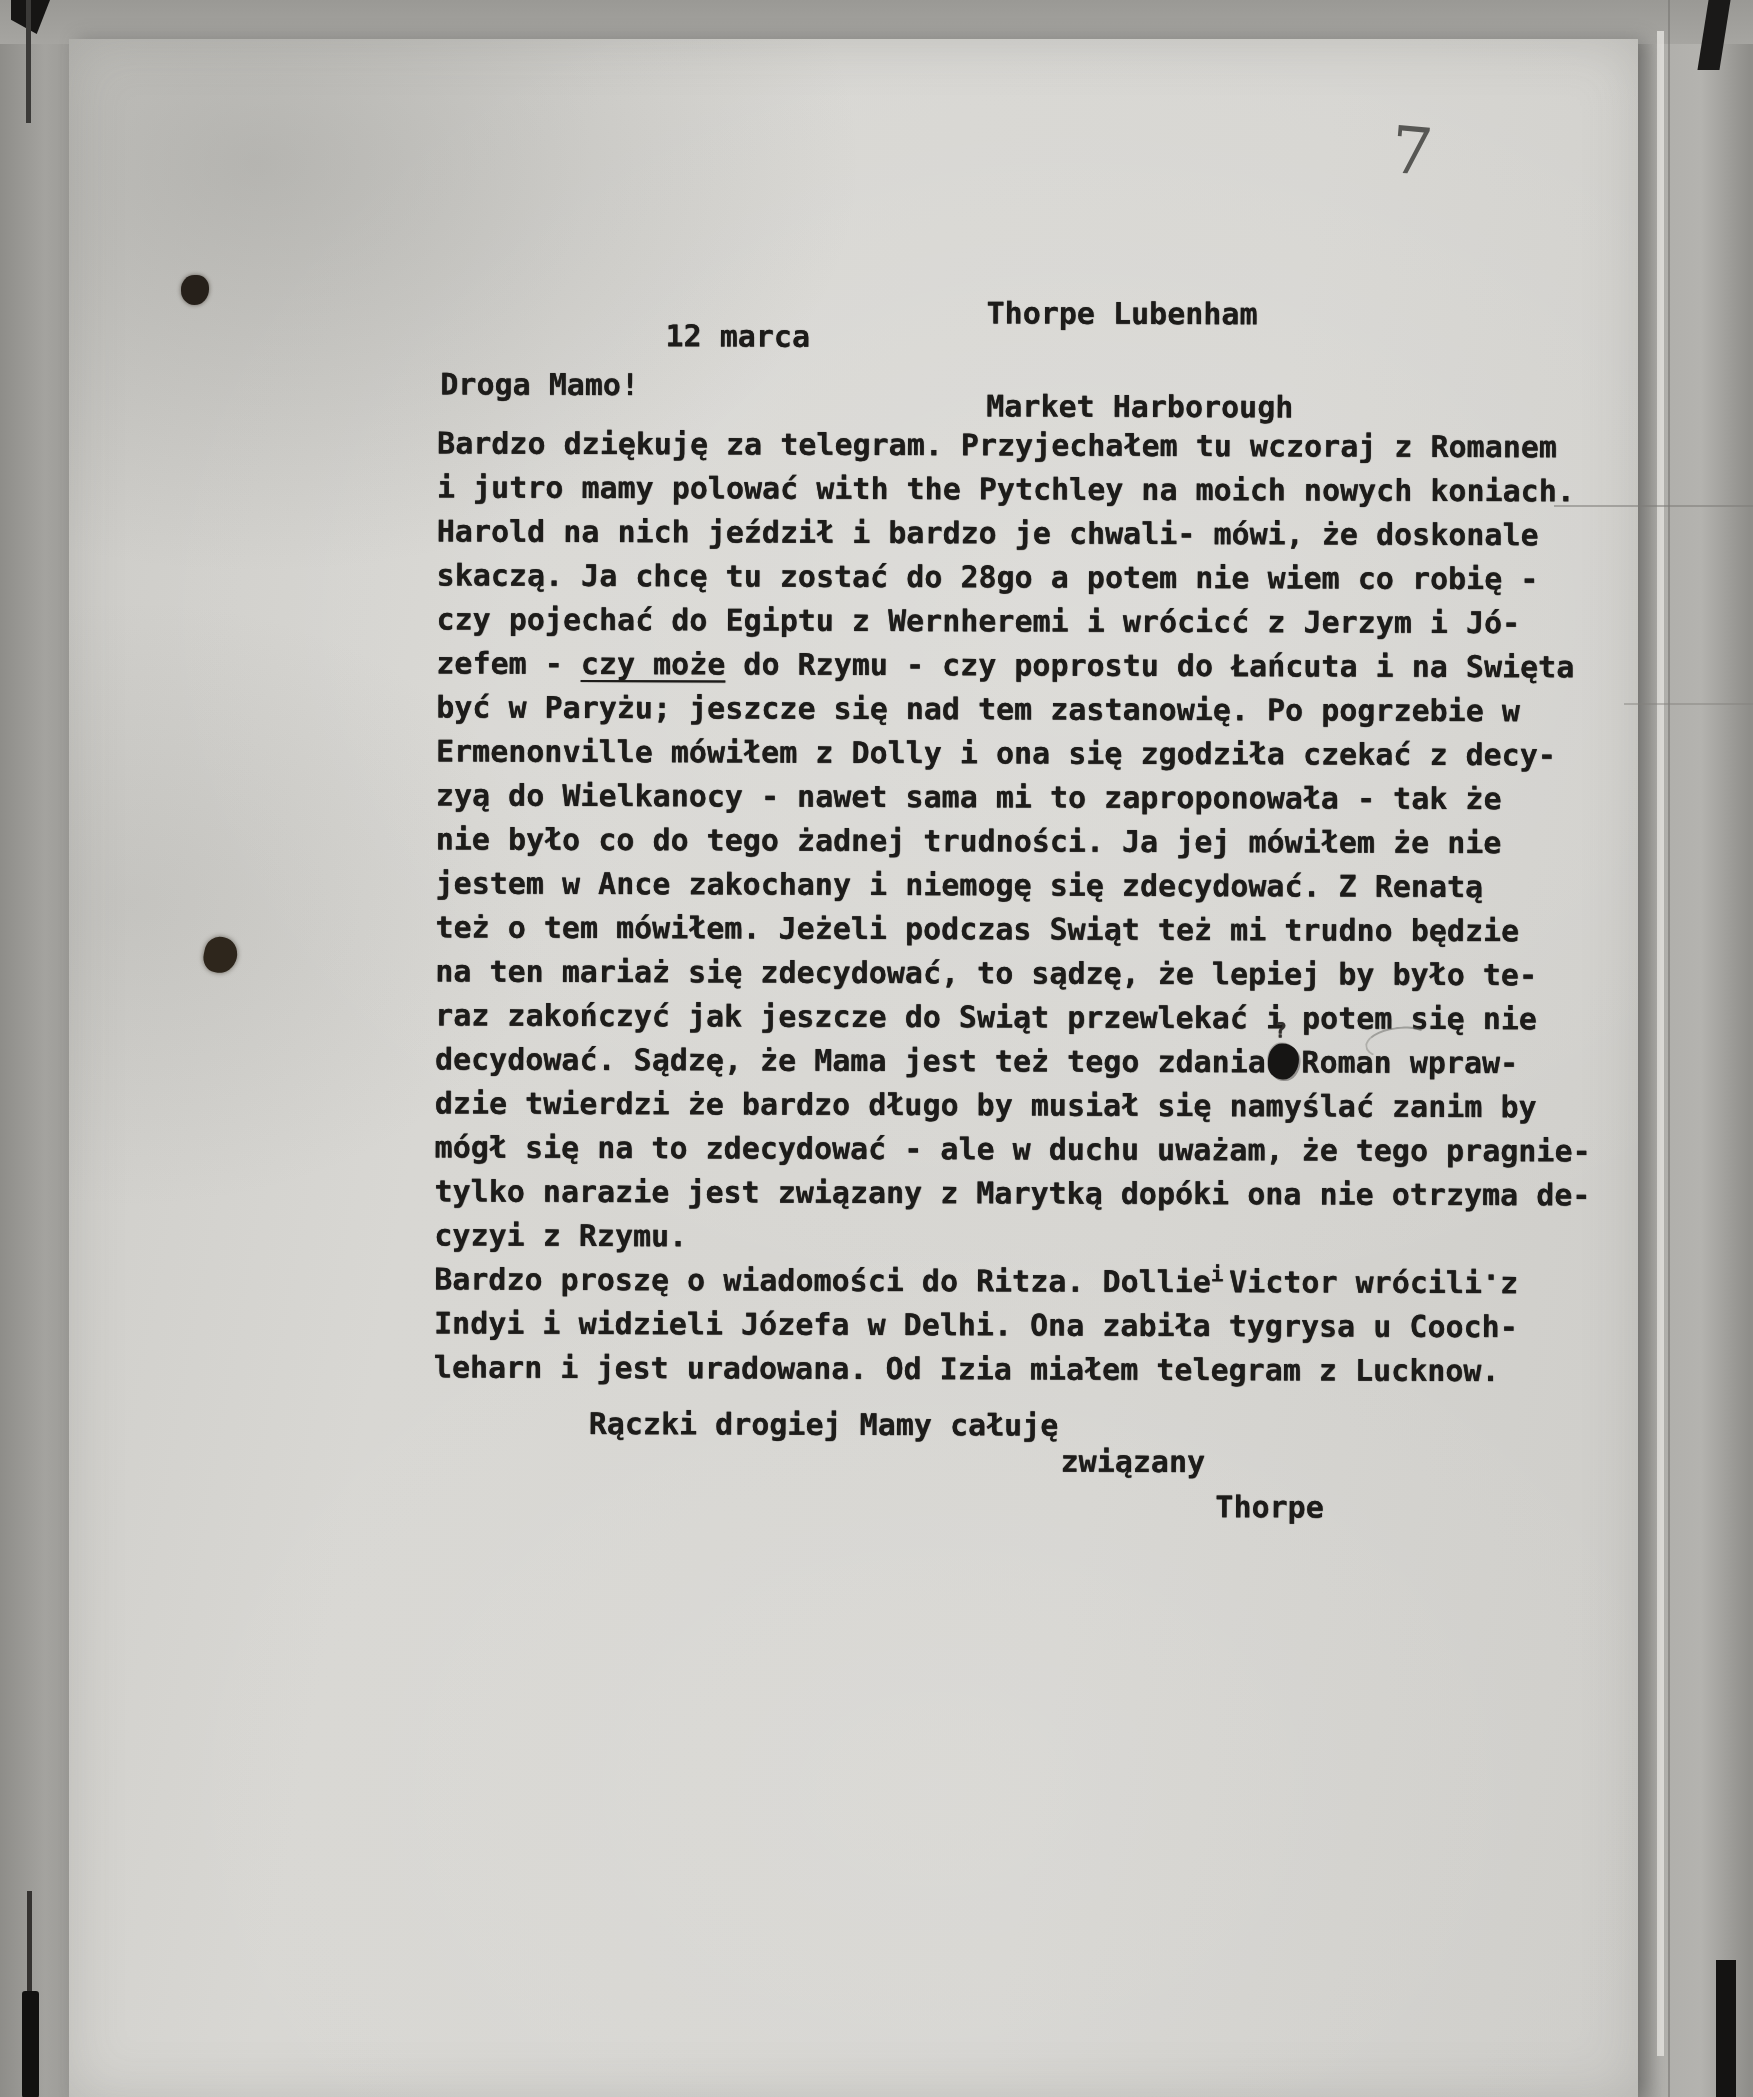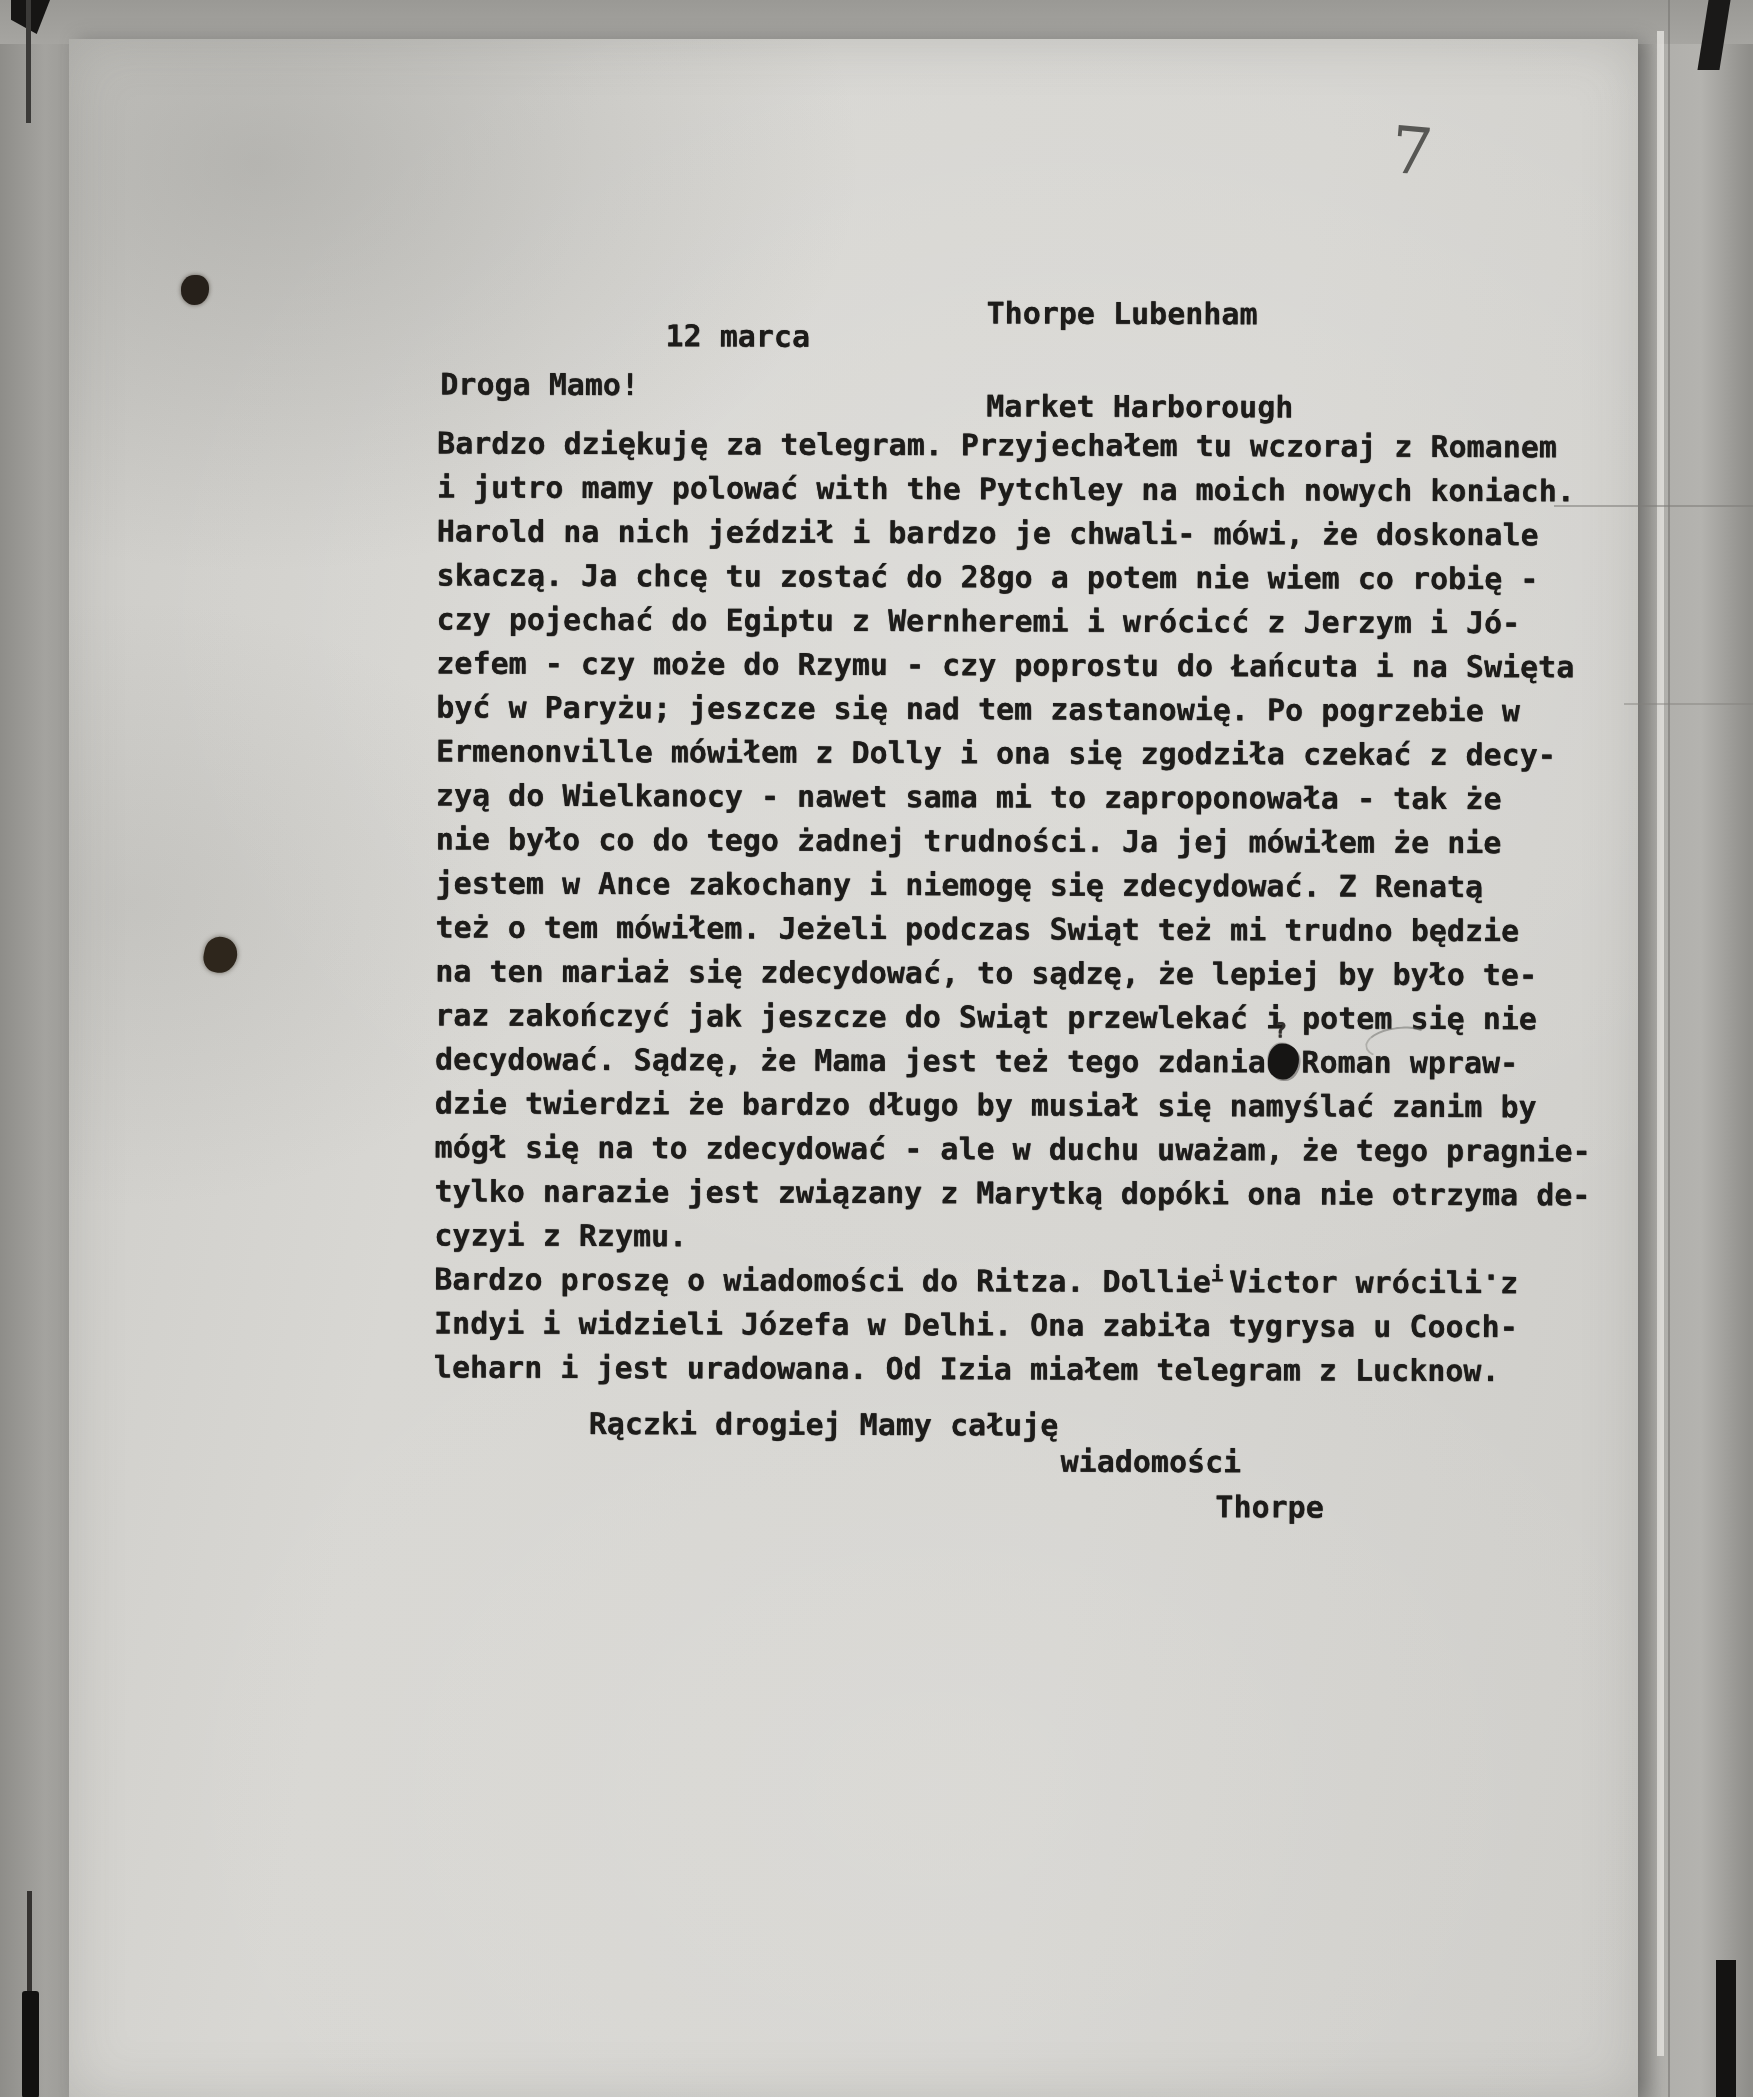--- a/index.html
+++ b/index.html
@@ -57,21 +57,21 @@
   
   .type{color:#1d1c1a;font-weight:bold;font-size:30px;
     text-shadow:0 0 0.8px rgba(25,24,22,.75), 0.4px 0.4px 0 rgba(25,24,22,.35);}
   #text-layer{position:absolute;left:0;top:0;width:1754px;height:2097px;transform:rotate(.2deg);}
   .abs{position:absolute;white-space:pre;}
   #letterhead{left:984px;top:235px;line-height:31px;}
   #date-line{left:663px;top:319px;}
   #salutation{left:438px;top:368px;}
   #letter-body{left:435px;top:423px;width:1215px;}
   .tline{white-space:pre;height:44px;line-height:44px;}
-  .u{text-decoration-thickness:2.3px;text-underline-offset:6.2px;}
+  .u{text-decoration:underline;text-decoration-thickness:2.3px;text-underline-offset:6.2px;}
   .sup{display:inline-block;font-size:.7em;transform:translateY(-11px);width:18.3px;}
   .raised{display:inline-block;transform:translateY(-5.5px);}
   .blot{display:inline-block;width:31px;height:36px;background:#161514;margin:0 2.3px;
     border-radius:46% 54% 52% 48% / 52% 46% 58% 42%;vertical-align:-7px;position:relative;
     box-shadow:1.6px 1.6px 0 rgba(22,21,20,.35), -0.8px -0.8px 0 rgba(22,21,20,.25);}
   .blot-q{position:absolute;top:-23.4px;left:6.2px;font-size:21px;line-height:1;color:#33312e;font-weight:bold;}
   #valediction{left:590px;top:1407px;}
   #farewell{left:1062px;top:1443px;}
   #signature{left:1217px;top:1488px;}
 
@@ -112,20 +112,20 @@
       <div>Thorpe Lubenham</div>
       <div>Market Harborough</div>
     </div>
 
     <div id="date-line" class="abs type">12 marca</div>
     <div id="salutation" class="abs type">Droga Mamo!</div>
 
     <div id="letter-body" class="abs type"><div class="tline"><span>Bardzo dziękuję za telegram. Przyjechałem tu wczoraj z Romanem</span></div><div class="tline"><span>i jutro mamy polować with the Pytchley na moich nowych koniach.</span></div><div class="tline"><span>Harold na nich jeździł i bardzo je chwali- mówi, że doskonale</span></div><div class="tline"><span>skaczą. Ja chcę tu zostać do 28go a potem nie wiem co robię -</span></div><div class="tline"><span>czy pojechać do Egiptu z Wernheremi i wrócicć z Jerzym i Jó-</span></div><div class="tline"><span>zefem - </span><span class="u">czy może</span><span> do Rzymu - czy poprostu do Łańcuta i na Swięta</span></div><div class="tline"><span>być w Paryżu; jeszcze się nad tem zastanowię. Po pogrzebie w</span></div><div class="tline"><span>Ermenonville mówiłem z Dolly i ona się zgodziła czekać z decy-</span></div><div class="tline"><span>zyą do Wielkanocy - nawet sama mi to zaproponowała - tak że</span></div><div class="tline"><span>nie było co do tego żadnej trudności. Ja jej mówiłem że nie</span></div><div class="tline"><span>jestem w Ance zakochany i niemogę się zdecydować. Z Renatą</span></div><div class="tline"><span>też o tem mówiłem. Jeżeli podczas Swiąt też mi trudno będzie</span></div><div class="tline"><span>na ten mariaż się zdecydować, to sądzę, że lepiej by było te-</span></div><div class="tline"><span>raz zakończyć jak jeszcze do Swiąt przewlekać i potem się nie</span></div><div class="tline"><span>decydować. Sądzę, że Mama jest też tego zdania</span><span class="blot"><span class="blot-q">?</span></span><span>Roman wpraw-</span></div><div class="tline"><span>dzie twierdzi że bardzo długo by musiał się namyślać zanim by</span></div><div class="tline"><span>mógł się na to zdecydować - ale w duchu uważam, że tego pragnie-</span></div><div class="tline"><span>tylko narazie jest związany z Marytką dopóki ona nie otrzyma de-</span></div><div class="tline"><span>cyzyi z Rzymu.</span></div><div class="tline"><span>Bardzo proszę o wiadomości do Ritza. Dollie</span><span class="sup">i</span><span>Victor wrócili</span><span class="raised">·</span><span>z</span></div><div class="tline"><span>Indyi i widzieli Józefa w Delhi. Ona zabiła tygrysa u Cooch-</span></div><div class="tline"><span>leharn i jest uradowana. Od Izia miałem telegram z Lucknow.</span></div></div>
 
     <div id="valediction" class="abs type">Rączki drogiej Mamy całuję</div>
-    <div id="farewell" class="abs type">wiadomości</div>
+    <div id="farewell" class="abs type">związany</div>
     <div id="signature" class="abs type">Thorpe</div>
   </div>
 
   <div id="page-number">7</div>
   <div class="pencil-arc"></div>
 </div>
 
 
 </body></html>

